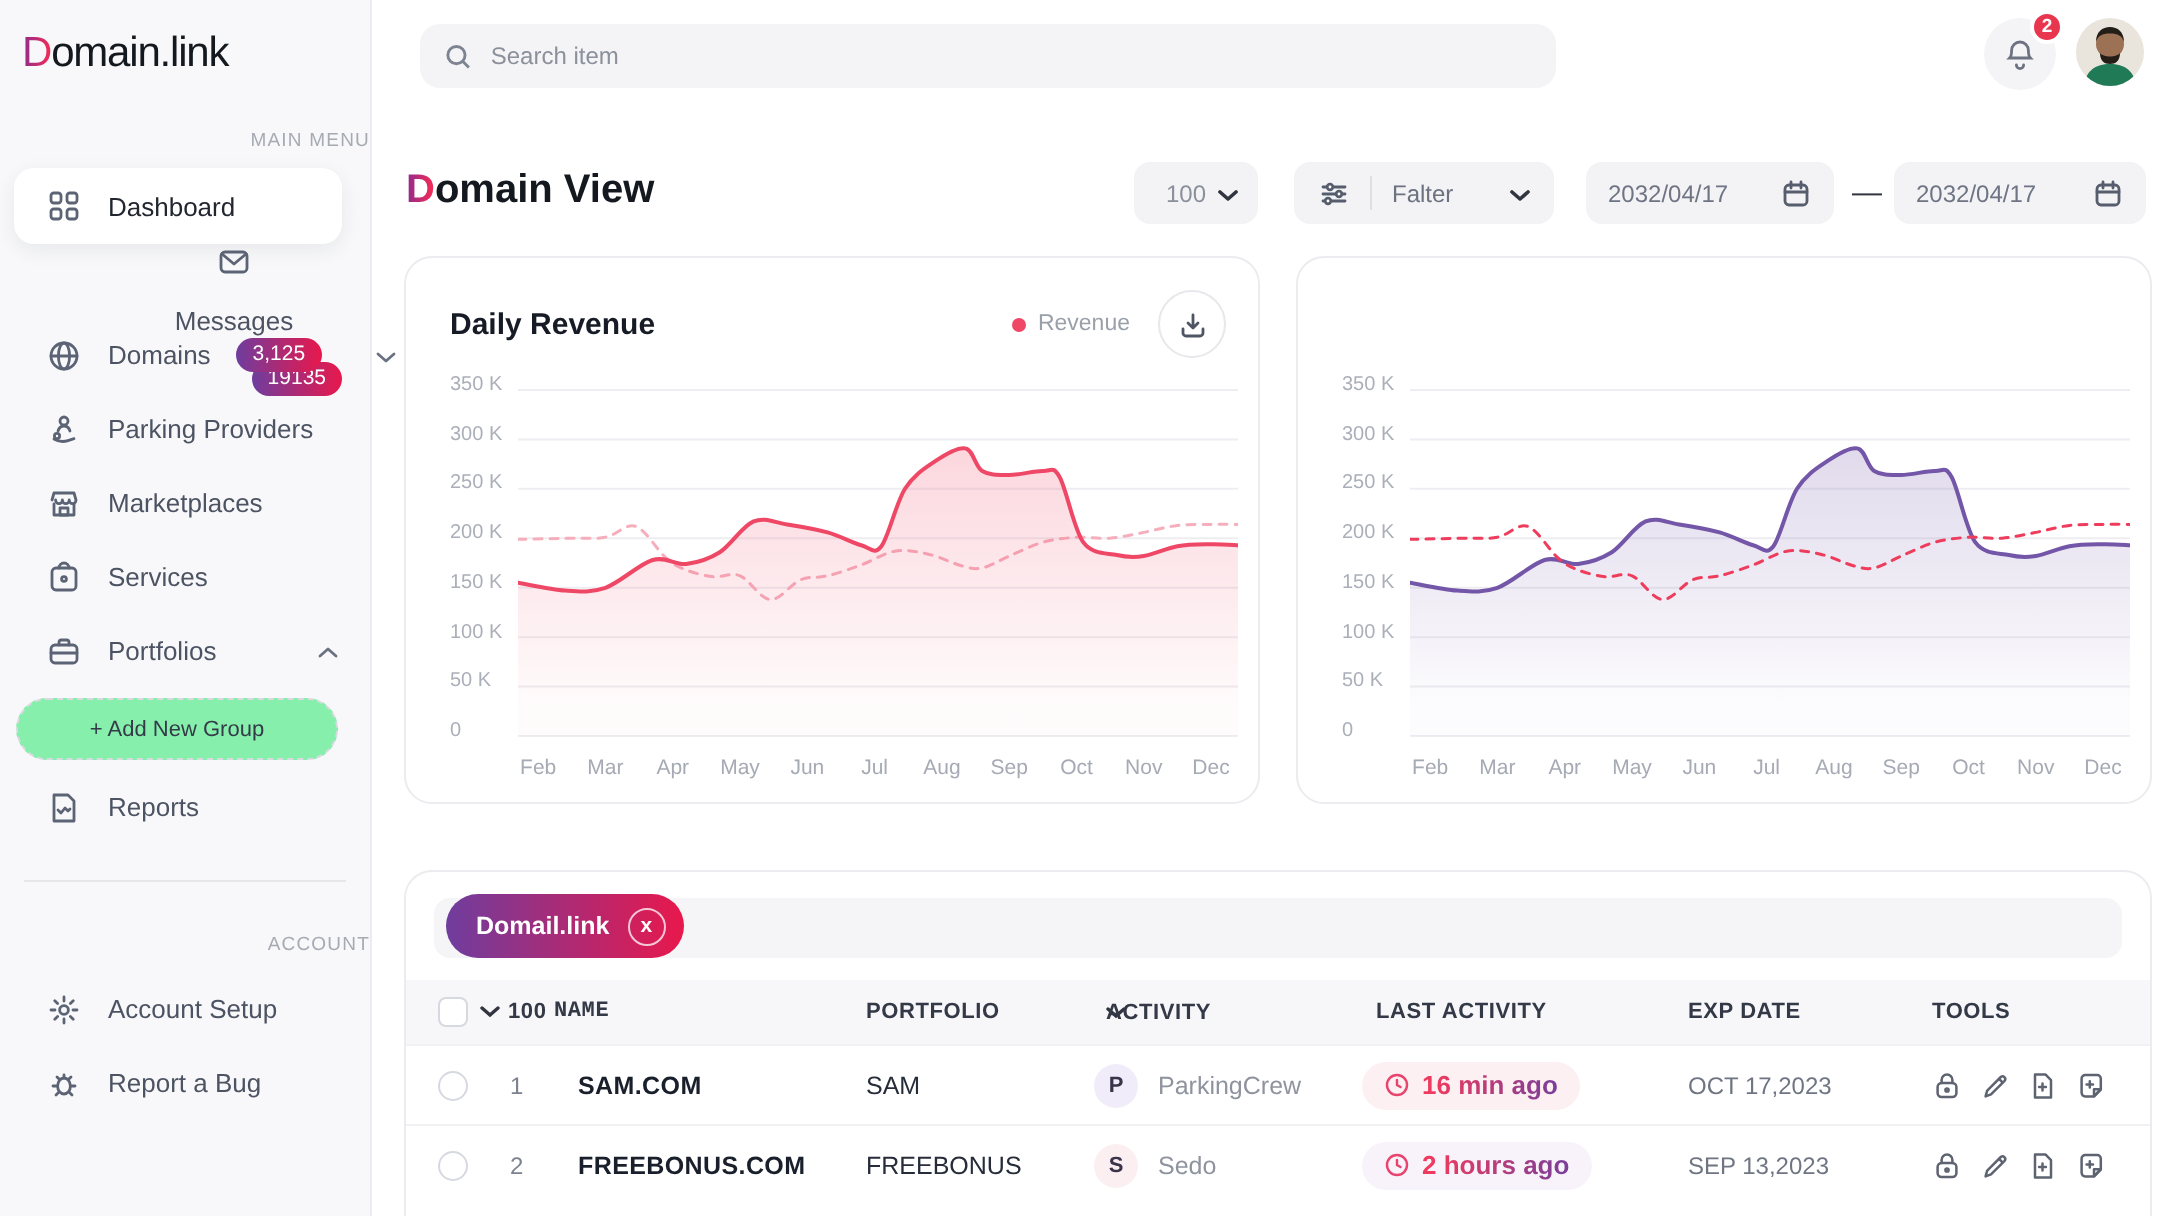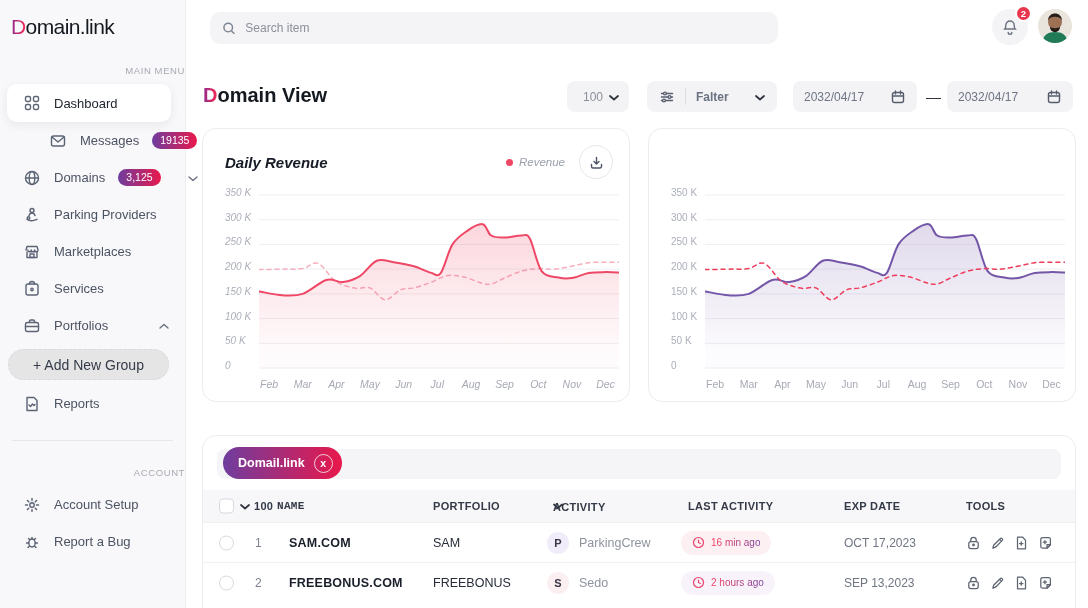--- a/index.html
+++ b/index.html
@@ -12,29 +12,29 @@
   .logo { padding:15px 0 0 11px; font-size:21px; font-weight:normal; letter-spacing:-0.6px; color:#14181f; }
   .grad-text { background:linear-gradient(90deg,#8e2b8d 0%,#ee2b5a 90%);
     -webkit-background-clip:text; background-clip:text; color:transparent; }
   .section-label { margin:26px 0 8px 12px; font-size:9.5px; letter-spacing:0.6px; color:#a6aab3;text-align:right; }
   .side-item { position:relative; height:37px; display:flex; align-items:center;
     padding-left:23px; gap:13px; font-size:13px; color:#4c5362; cursor:pointer; }
   .side-item .ic { width:18px; height:18px; flex:0 0 18px; display:flex; align-items:center; }
   .side-item svg { stroke:#5b6374; fill:none; stroke-width:1.4; stroke-linecap:round; stroke-linejoin:round; }
   .side-item.active { background:#fff; border-radius:10px; margin:0 14px 0 7px; padding-left:16px;
     box-shadow:0 3px 10px rgba(40,45,60,.08); height:38px; color:#21262f; }
-  .side-item.sub { padding-left:49px; }
+  .side-item.sub { padding-left:49px;flex-direction:column; }
   .badge { margin-left:auto; margin-right:14px; padding:2px 8px 3px; border-radius:10px;
     background:linear-gradient(90deg,#6f3d9e,#e8184c); color:#fff; font-size:10.5px; }
   .side-item .chev { margin-left:auto; margin-right:16px; }
   .side-item .chev svg { stroke:#6a7181; }
   .badge + .chev { margin-left:0; }
   .dashed-btn { margin:5px 16px 5px 8px; height:31px; border:1.5px dashed #d9d9e0; border-radius:16px;
-    background:#e5e5e5; display:flex; align-items:center; justify-content:center;
-    font-size:14px; color:#343b48; cursor:pointer; }
+    background:#86efac; display:flex; align-items:center; justify-content:center;
+    font-size:11px; color:#343b48; cursor:pointer; }
   .side-divider { border-top:1px solid #e7e7eb; margin:18px 12px 0; }
 
   
   .searchbar { position:absolute; left:210px; top:12px; width:568px; height:32px;
     background:#f4f4f7; border-radius:10px; display:flex; align-items:center; padding:0 12px; gap:9px; }
   .searchbar svg { stroke:#7d8390; fill:none; stroke-width:1.5; }
   .searchbar input { border:none; outline:none; background:transparent; font-size:12px;
     color:#3a404c; width:100%; font-family:"Liberation Sans",sans-serif; }
   .searchbar input::placeholder { color:#8b909b; }
   .bell-wrap { position:absolute; left:992px; top:9px; width:36px; height:36px; border-radius:50%;
@@ -46,32 +46,32 @@
   .avatar { position:absolute; left:1038px; top:9px; width:34px; height:34px; border-radius:50%;
     overflow:hidden; cursor:pointer; }
 
   
   .page-title { position:absolute; left:203px; top:84px; font-size:20px; font-weight:bold; color:#14181f; }
   .ctrl { position:absolute; top:81px; height:31px; background:#f3f3f6; border-radius:8px;
     display:flex; align-items:center; font-size:12px; color:#6e7483; cursor:pointer; }
   .ctrl svg { stroke:#565d6c; fill:none; stroke-width:1.4; stroke-linecap:round; stroke-linejoin:round; }
   .ctrl .chev svg { stroke:#30353f; stroke-width:1.8; }
   .sel-100 { left:567px; width:62px; padding:0 10px 0 16px; justify-content:space-between; color:#8a8f9a; }
-  .filter { left:647px; width:130px; padding:0 12px; gap:10px; color:#6b7280;font-weight:bold; }
+  .filter { left:647px; width:130px; padding:0 12px; gap:10px; color:#6b7280; }
   .filter .vdiv { width:1px; height:17px; background:#dddde3; }
   .filter .chev { margin-left:auto; }
   .date { width:124px; padding:0 11px; justify-content:space-between; color:#6e7483; }
   .date-from { left:793px; }
   .date-to { left:947px; width:126px; }
   .range-sep { position:absolute; left:926px; top:88px; font-size:15px; color:#30353f; }
 
   
   .chart-card { position:absolute; top:128px; width:428px; height:274px; background:#fff;
     border:1px solid #ececf0; border-radius:14px; }
-  .card-revenue { left:202px;font-style:italic; } .card-traffic { left:648px; }
+  .card-revenue { left:202px; } .card-traffic { left:648px; }
   .chart-head { display:flex; align-items:center; padding:16px 16px 0 22px; }
   .chart-title { font-size:15px; font-weight:bold; color:#161b26; }
   .legend { margin-left:auto; display:flex; align-items:center; gap:15px; }
   .legend-item { display:flex; align-items:center; gap:6px; font-size:11.5px; color:#9aa0aa; }
   .legend-dot { width:7px; height:7px; border-radius:50%; }
   .dl-btn { margin-left:14px; width:34px; height:34px; border-radius:50%; border:1px solid #e7e7ec;
     background:#fff; display:flex; align-items:center; justify-content:center; cursor:pointer; }
   .dl-btn svg { stroke:#4e5563; fill:none; stroke-width:1.4; stroke-linecap:round; stroke-linejoin:round; }
   .y-labels { position:absolute; left:22px; top:64px; width:34px; }
   .y-labels span { position:absolute; left:0; font-size:10px; color:#abafb9; white-space:nowrap; }
@@ -102,21 +102,21 @@
   .cell-num { left:52px; font-size:12px; color:#7c828e; }
   .cell-name { left:86px; font-weight:bold; color:#191f2b; letter-spacing:0.2px; }
   .cell-portfolio { left:230px; color:#262c39; }
   .svc-badge { left:344px; width:22px; height:22px; border-radius:50%; font-size:11px; font-weight:bold;
     color:#3a3449; display:flex; align-items:center; justify-content:center; }
   .svc-purple { background:#f1ecfa; } .svc-pink { background:#fceff2; }
   .cell-svc-name { left:376px; color:#8e939e; }
   .pill { left:478px; height:24px; border-radius:12px; padding:0 11px; display:flex; align-items:center; gap:6px; }
   .pill-pink { background:#fdf0f2; } .pill-purple { background:#f8f3fb; }
   .pill svg { stroke:#e8446e; fill:none; stroke-width:1.3; stroke-linecap:round; }
-  .pill-text { font-size:10px; font-weight:normal;
+  .pill-text { font-size:13px; font-weight:bold;
     background:linear-gradient(90deg,#ee3a5e 10%,#7d3f98 95%);
     -webkit-background-clip:text; background-clip:text; color:transparent; }
   .cell-exp { left:641px; font-size:12px; color:#6f7582; }
   .tools { left:763px; display:flex; gap:9px; }
   .tool-btn { width:15px; height:16px; background:none; border:none; padding:0; cursor:pointer; }
   .tool-btn svg { stroke:#5d московb; stroke:#5d6370; fill:none; stroke-width:1.25; stroke-linecap:round; stroke-linejoin:round; }
 </style>
 </head>
 <body>
 

